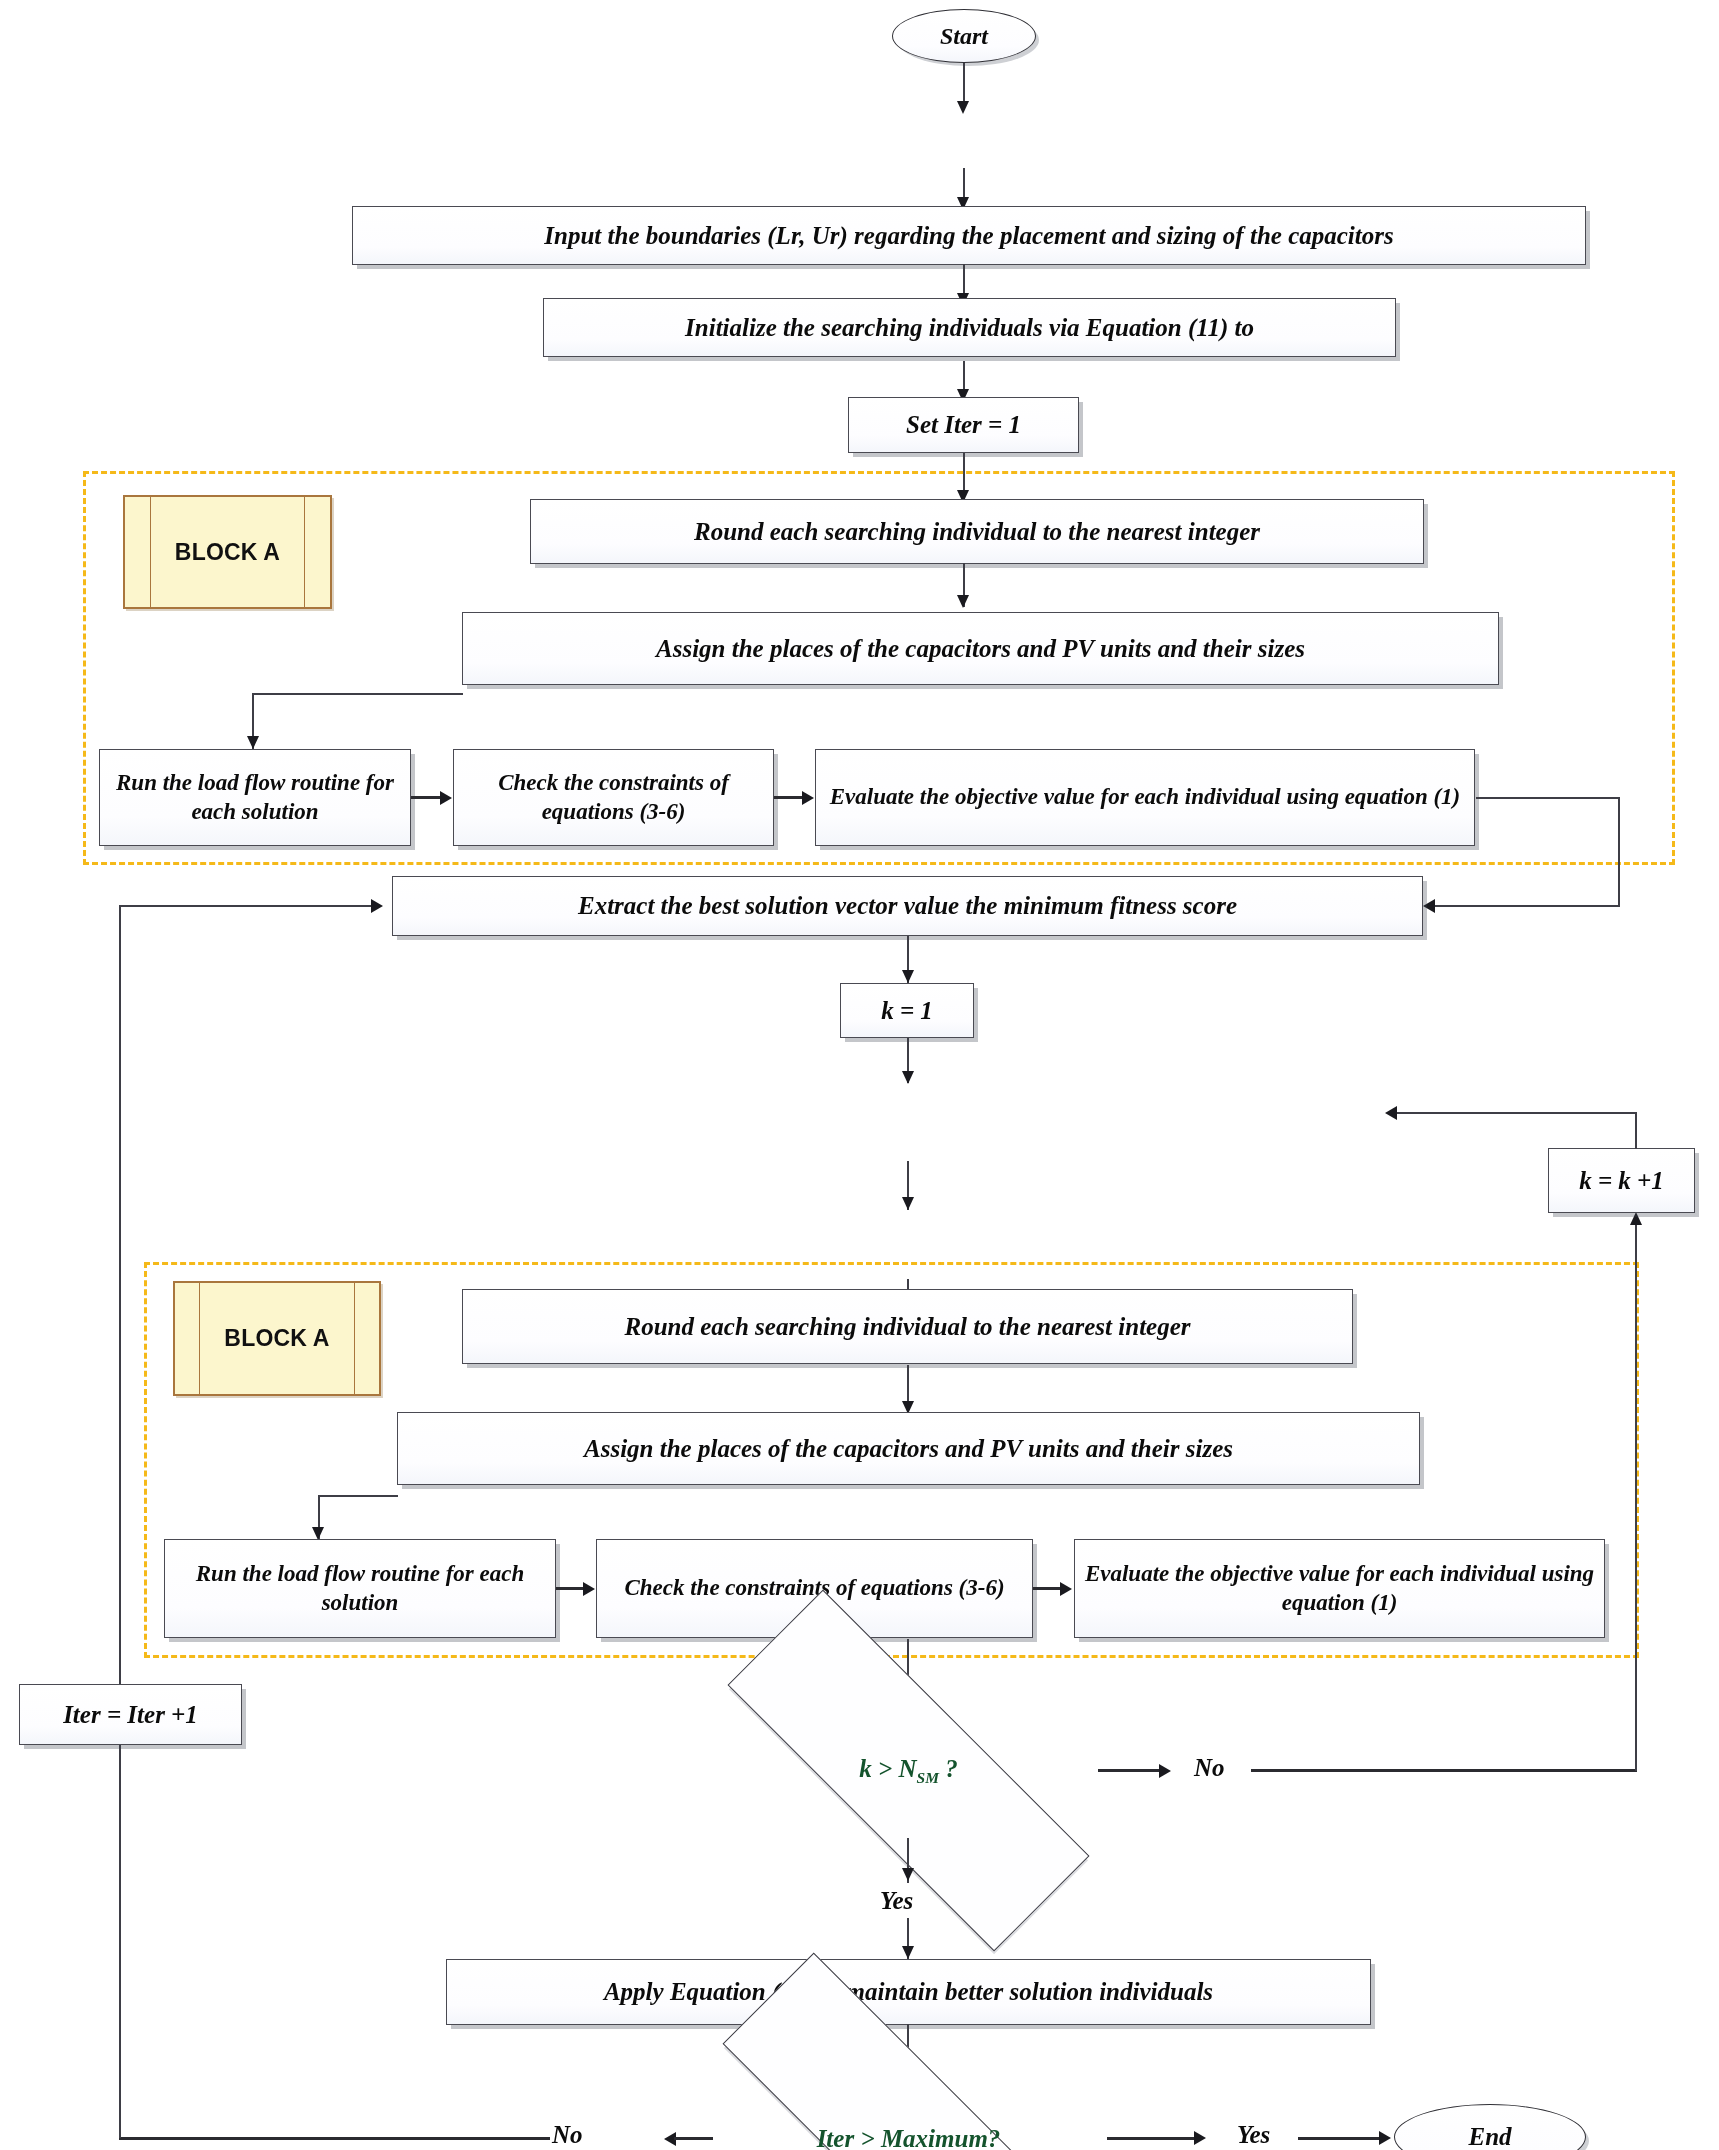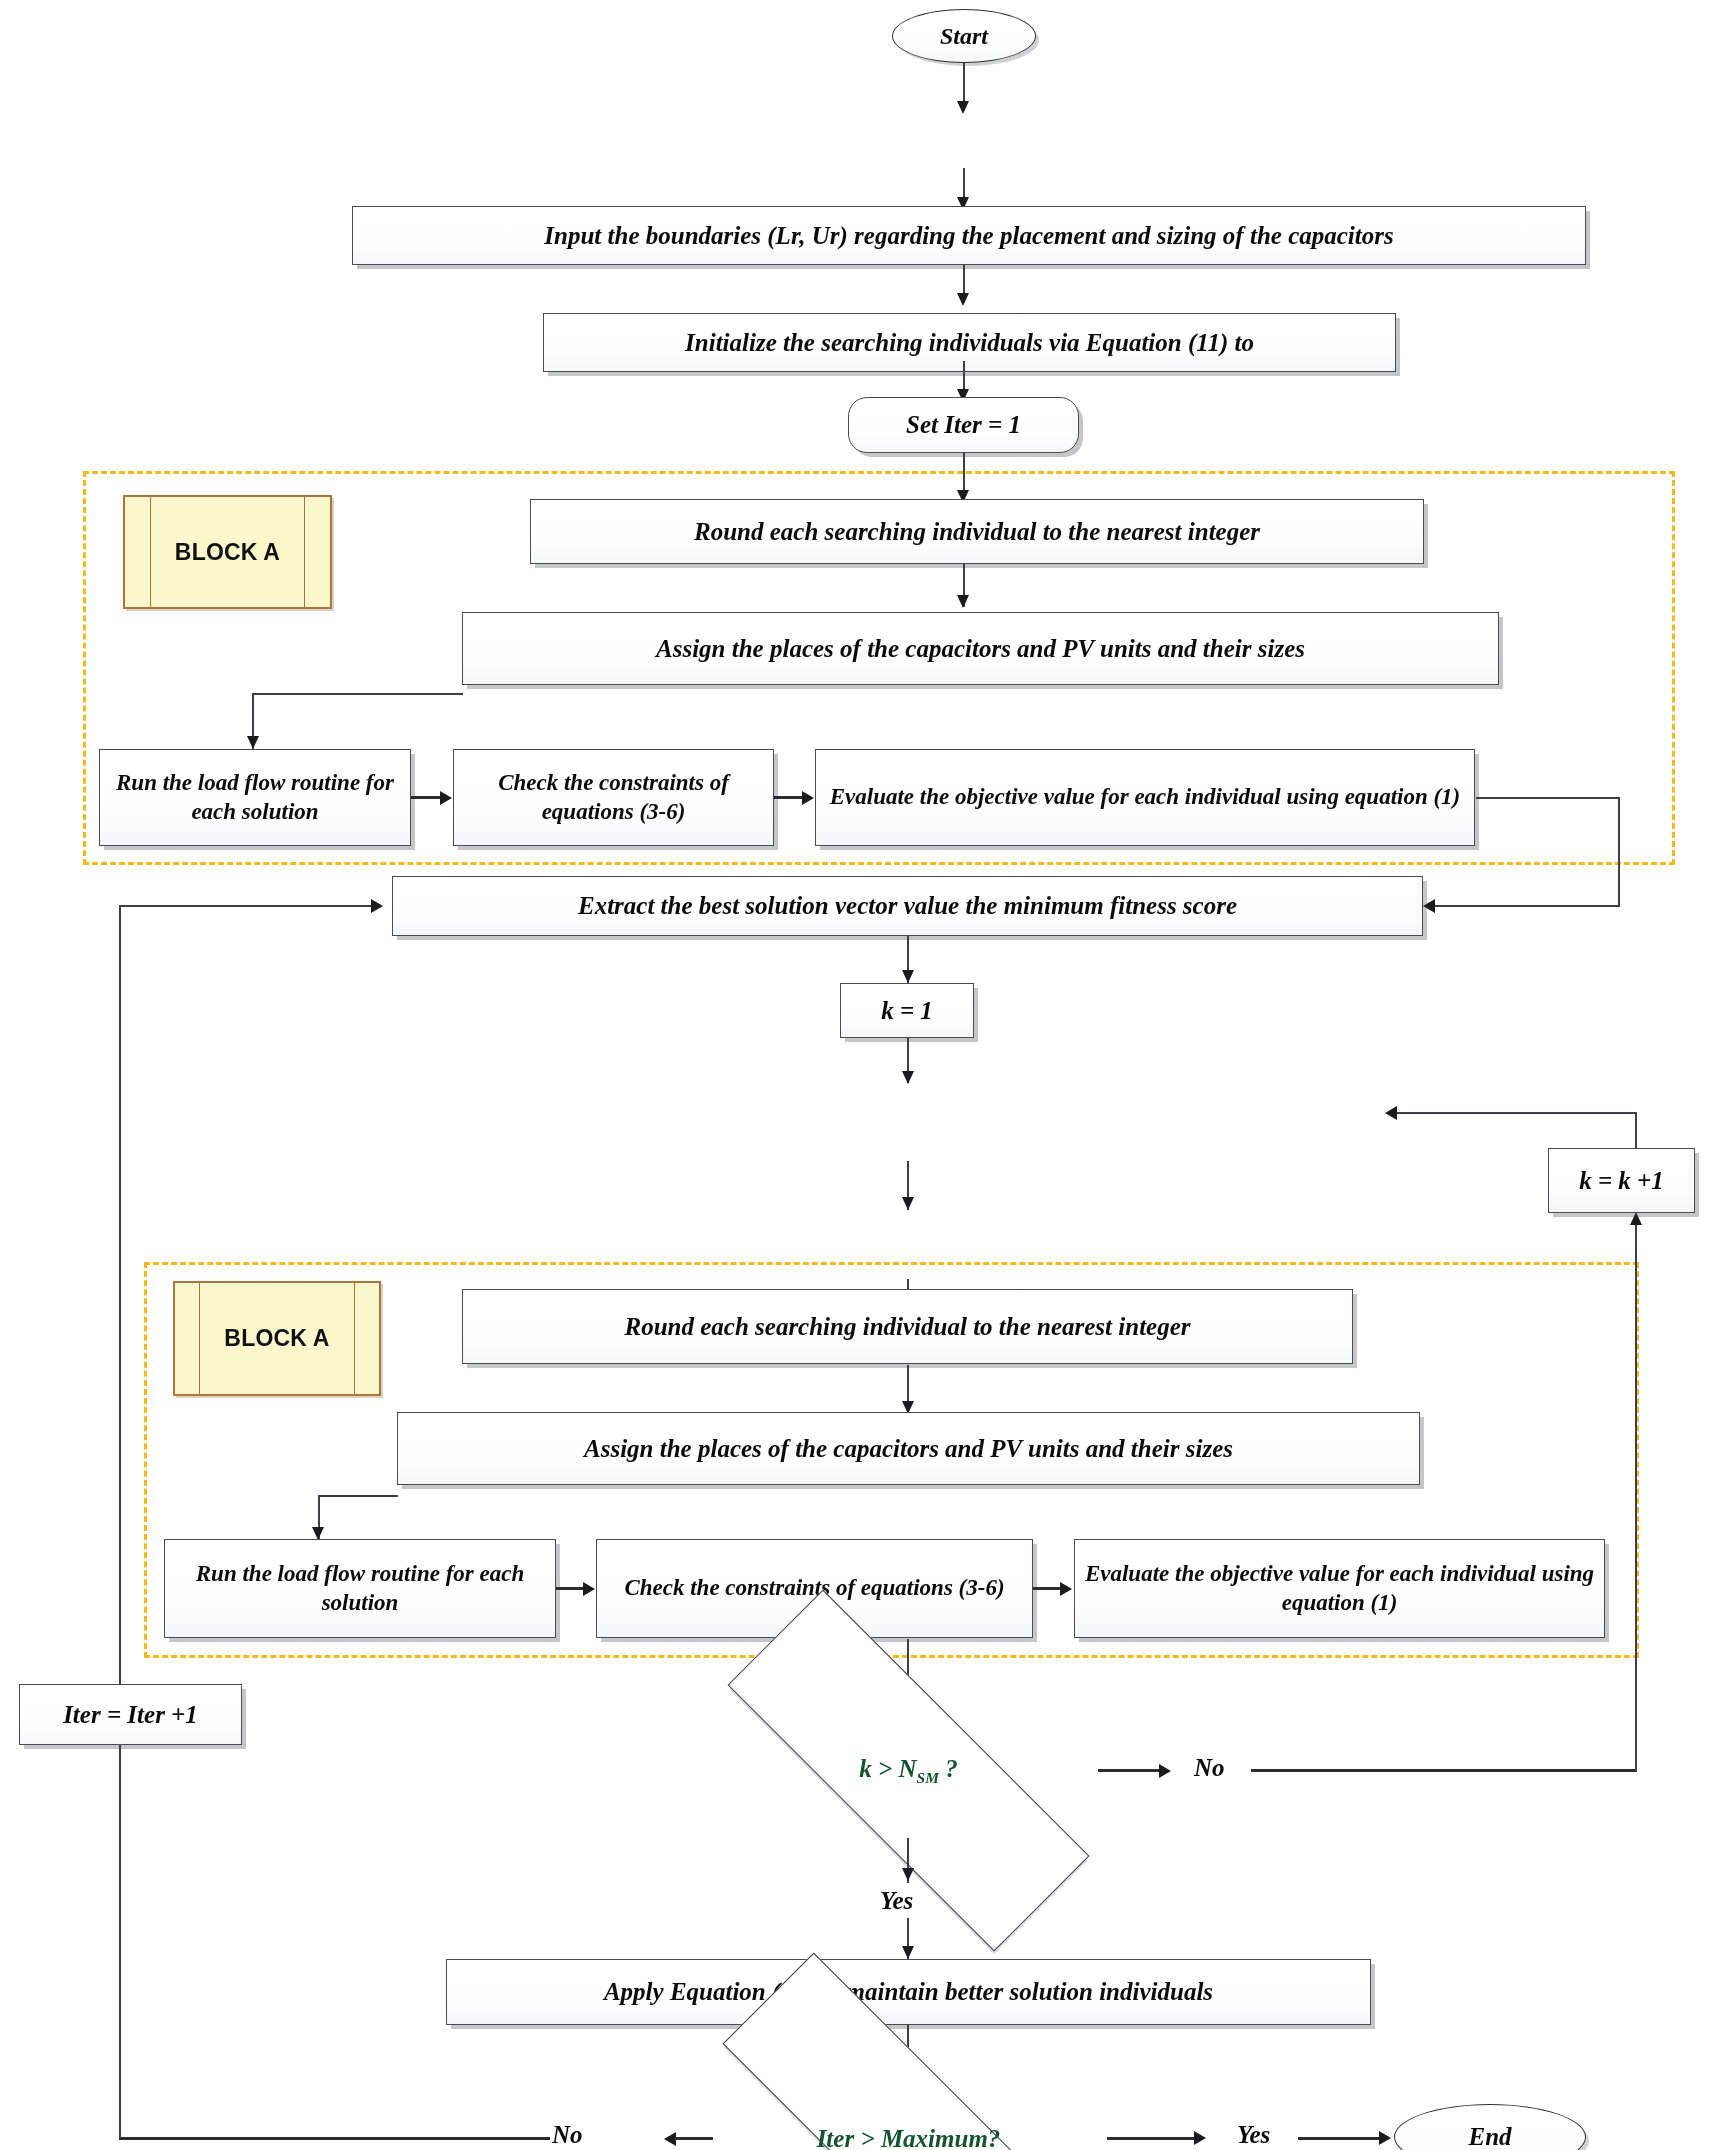--- a/index.html
+++ b/index.html
@@ -115,27 +115,27 @@
 
   <div class="ln lnv" style="left:963px;top:168px;height:36px;"></div>
   <div class="ar ar-d" style="left:957px;top:197px;"></div>
 
   <div class="node" style="left:352px;top:206px;width:1234px;height:59px;font-size:25px;">
     <span class="txt">Input the boundaries (Lr, Ur) regarding the placement and sizing of the capacitors</span>
   </div>
   <div class="ln lnv" style="left:963px;top:264px;height:36px;"></div>
   <div class="ar ar-d" style="left:957px;top:293px;"></div>
 
-  <div class="node" style="left:543px;top:313px;width:853px;height:59px;font-size:25px;">
+  <div class="node" style="left:543px;top:298px;width:853px;height:59px;font-size:25px;">
     <span class="txt">Initialize the searching individuals via Equation (11) to</span>
   </div>
   <div class="ln lnv" style="left:963px;top:361px;height:36px;"></div>
   <div class="ar ar-d" style="left:957px;top:389px;"></div>
 
-  <div class="node" style="left:848px;top:397px;width:231px;height:56px;font-size:25px;border-radius:19px;">
+  <div class="node" style="left:848px;top:397px;width:231px;height:56px;font-size:25px;">
     <span class="txt">Set Iter = 1</span>
   </div>
   <div class="ln lnv" style="left:963px;top:453px;height:48px;"></div>
   <div class="ar ar-d" style="left:957px;top:490px;"></div>
 
   <div class="blockwrap" style="left:83px;top:471px;width:1592px;height:394px;"></div>
 
   <div class="blocknote" style="left:123px;top:495px;width:209px;height:114px;font-size:23px;">
     <span>BLOCK A</span>
   </div>

